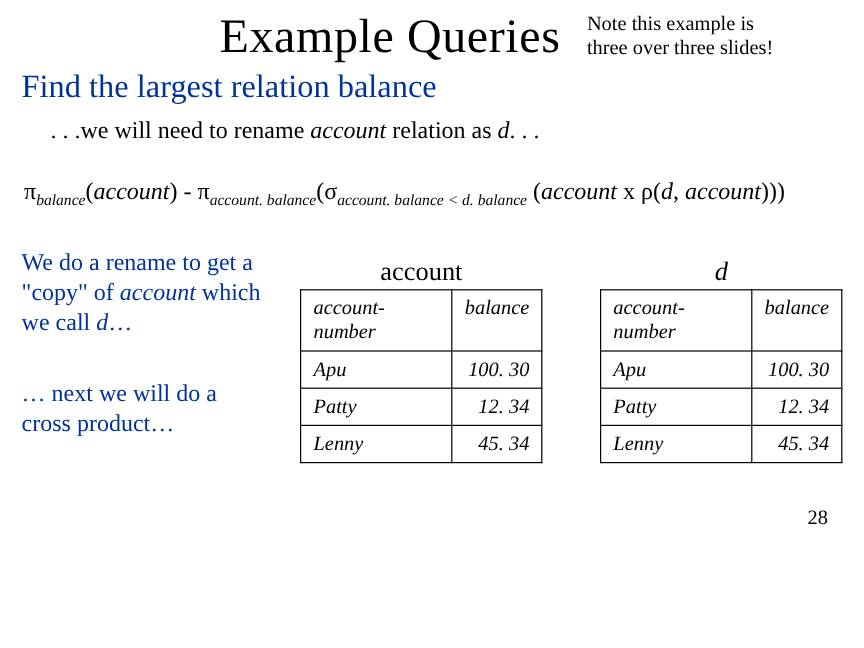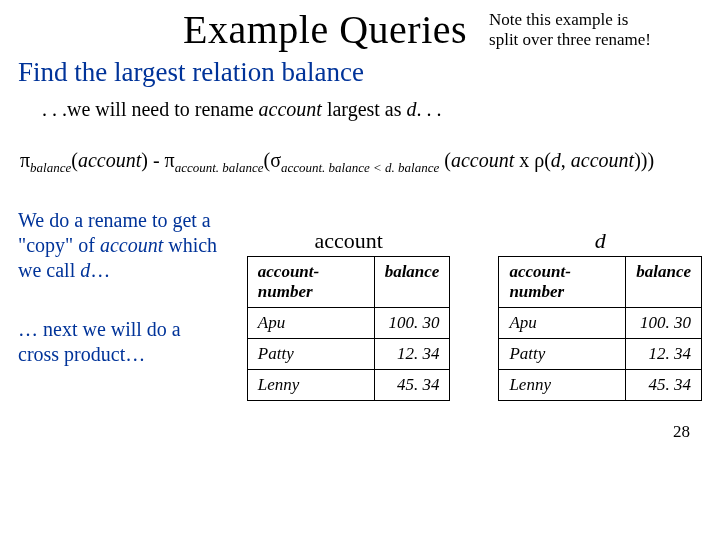--- a/index.html
+++ b/index.html
@@ -17,50 +17,50 @@
   .slide { width: 720px; height: 456px; position: relative; padding: 6px 18px 0 18px; }
   .title-row { display: flex; align-items: flex-start; margin-bottom: 4px; }
   .title { font-size: 40px; font-weight: 400; letter-spacing: 0.5px; margin-left: 165px; }
   .note { font-size: 17px; line-height: 1.15; margin-left: 22px; margin-top: 4px; }
   .subtitle { color: #003399; font-size: 27px; margin-bottom: 10px; }
   .rename-line { font-size: 20px; margin: 8px 0 28px 24px; }
   .italic { font-style: italic; }
   .formula { font-size: 20px; margin: 0 0 32px 2px; white-space: nowrap; }
   .formula .sym { font-family: "Times New Roman", serif; }
   .formula sub { font-size: 13px; font-style: italic; }
-  .body-row { display: flex; align-items: flex-end; gap: 20px; }
+  .body-row { display: flex; align-items: center; gap: 20px; }
   .left-text { width: 210px; color: #003399; font-size: 20px; line-height: 1.25; }
   .left-text .para { margin-bottom: 34px; }
   .tables { display: flex; gap: 48px; margin-left: 8px; margin-top: -8px; }
   .tbl-wrap { }
   .tbl-title { font-size: 22px; text-align: center; margin-bottom: 2px; }
   .tbl-title.italic { font-style: italic; }
   table { border-collapse: collapse; }
   th, td { border: 1px solid #000; padding: 5px 10px; font-size: 17px; text-align: left; vertical-align: top; font-style: italic; }
-  th { font-weight: bold; font-style: italic; }
+  th { font-weight: normal; font-style: italic; }
   td.num { text-align: right; }
   .slide-num { position: absolute; right: 30px; bottom: 14px; font-size: 17px; }
 </style>
 </head>
 <body>
 
 <div class="slide">
 
   <div class="title-row">
     <div class="title">Example Queries</div>
     <div class="note">
       <span>Note this example is</span><br>
-      <span>split over three rename!</span>
+      <span>three over three slides!</span>
     </div>
   </div>
 
   <div class="subtitle">Find the largest relation balance</div>
 
   <div class="rename-line">
-    <span>. . .we will need to rename </span><span class="italic">account</span><span> largest as </span><span class="italic">d</span><span>. . .</span>
+    <span>. . .we will need to rename </span><span class="italic">account</span><span> relation as </span><span class="italic">d</span><span>. . .</span>
   </div>
 
   <div class="formula">
     <span class="sym">π</span><sub>balance</sub><span>(</span><span class="italic">account</span><span>)</span><span> - </span><span class="sym">π</span><sub>account. balance</sub><span>(</span><span class="sym">σ</span><sub>account. balance &lt; d. balance</sub> <span>(</span><span class="italic">account</span> <span>x</span> <span class="sym">ρ</span><span>(</span><span class="italic">d</span><span>, </span><span class="italic">account</span><span>)))</span>
   </div>
 
   <div class="body-row">
 
     <div class="left-text">
       <div class="para">

